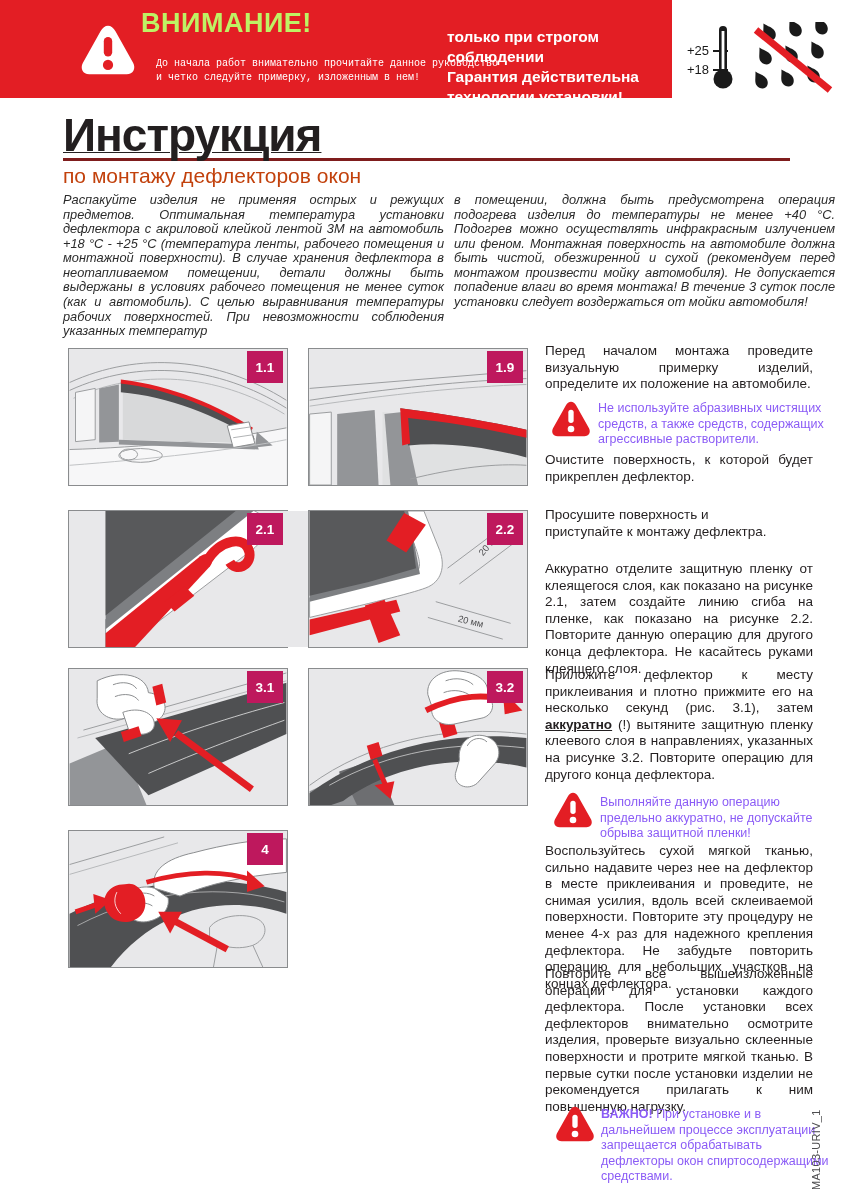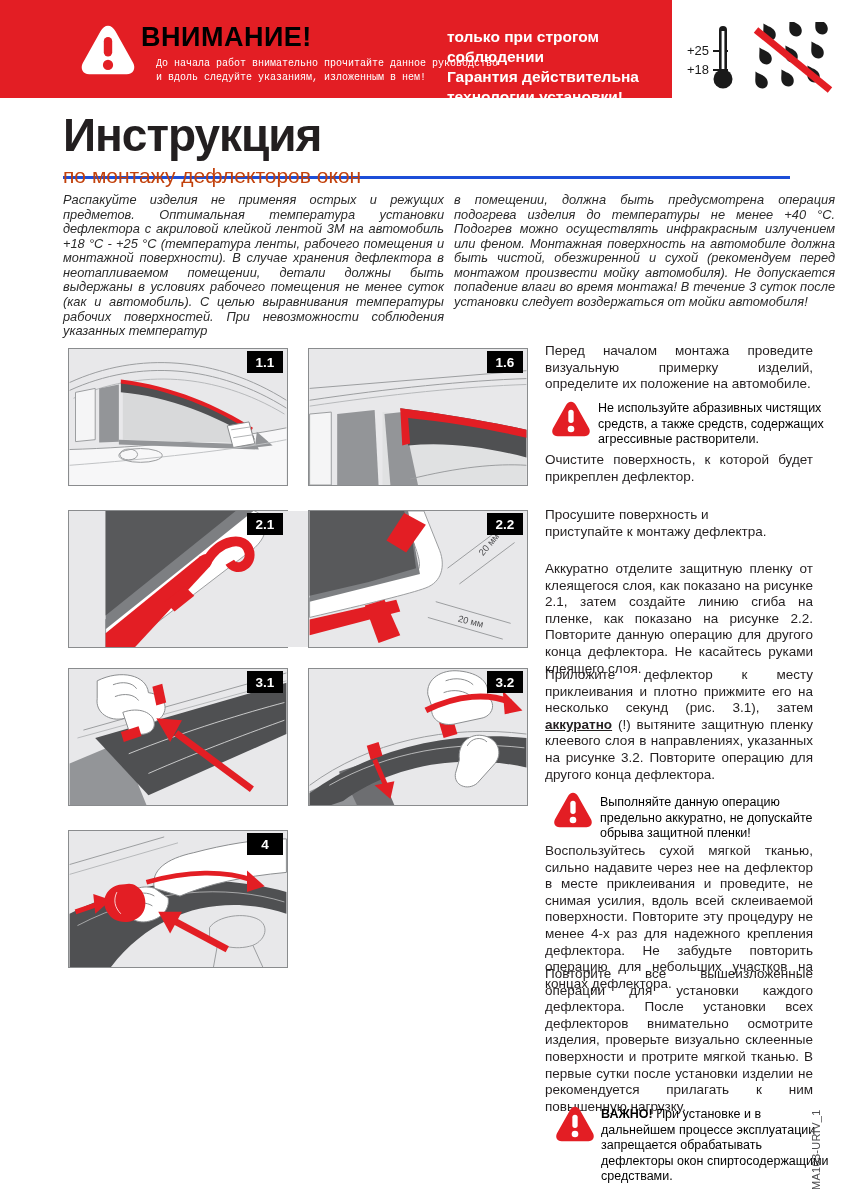--- a/index.html
+++ b/index.html
@@ -3,42 +3,42 @@
 <meta charset="utf-8">
 <style>
   html,body { margin:0; padding:0; background:#ffffff; }
   .page {
     position:relative; width:855px; height:1200px; background:#fff;
     font-family:"Liberation Sans", sans-serif; color:#231f20; overflow:hidden;
   }
   
   .banner { position:absolute; left:0; top:0; width:672px; height:98px; background:#e31e24; }
   .banner-tri { position:absolute; left:80px; top:22px; width:56px; height:56px; }
-  .attn-title { position:absolute; left:141px; top:22px; color:#000000; font-weight:bold; font-size:27px; letter-spacing:0.5px; }
+  .attn-title { position:absolute; left:141px; top:8px; color:#bef264; font-weight:bold; font-size:27px; letter-spacing:0.5px; }
   .attn-sub { position:absolute; left:156px; top:57px; color:#fff; font-size:10px; line-height:1.38;font-family:Liberation Mono, monospace; }
   .warranty { position:absolute; left:447px; top:27px; width:225px; color:#fff; font-weight:bold; font-size:15.5px; line-height:1.3; }
   .thermo { position:absolute; left:686px; top:24px; width:62px; height:66px; }
   .norain { position:absolute; left:752px; top:22px; width:82px; height:74px; }
   
-  .title-wrap { position:absolute; left:63px; top:112px; width:727px; border-bottom:3px solid #1d4ed8; padding-bottom:18px; }
+  .title-wrap { position:absolute; left:63px; top:112px; width:727px; border-bottom:3px solid #7f1d1d; padding-bottom:0;text-decoration:underline; }
   .title-main { font-size:46px; font-weight:bold; letter-spacing:-1px; line-height:1.0; color:#231f20; }
   .title-sub { position:absolute; left:63px; top:164px; font-size:21px; color:#c2410c; }
   
   .intro { position:absolute; left:63px; top:193px; width:772px; display:flex; gap:10px; }
   .intro-col { flex:1; font-style:italic; font-size:12.8px; line-height:1.14; text-align:justify; color:#2b2b2b; }
   
   .panel { position:absolute; width:220px; height:138px; background:#e8e8ea; border:1px solid #8a8c8e; box-sizing:border-box; }
   .panel svg { display:block; width:218px; height:136px; }
-  .fig-label { position:absolute; top:2px; right:4px; min-width:30px; height:22px; padding:0 3px;
-    background:#000000; color:#fff; font-weight:bold; font-size:13.5px;
+  .fig-label { position:absolute; top:2px; right:4px; min-width:30px; height:32px; padding:0 3px;
+    background:#be185d; color:#fff; font-weight:bold; font-size:13.5px;
     display:flex; align-items:center; justify-content:center;text-align:center; }
   
   .step { position:absolute; left:545px; width:268px; font-size:13.5px; line-height:1.23; text-align:justify; color:#231f20; }
   .warn-tri { position:absolute; width:40px; height:38px; }
-  .warn-text { position:absolute; color:#000000; font-size:12.5px; line-height:1.24; text-align:left; }
+  .warn-text { position:absolute; color:#8b5cf6; font-size:12.5px; line-height:1.24; text-align:left; }
   .bold-u { font-weight:bold; text-decoration:underline; }
   .bold { font-weight:bold; }
   
   .vcode { position:absolute; left:810px; top:1098px; height:92px; width:18px;
     writing-mode:vertical-rl; transform:rotate(180deg);
     font-size:11px; color:#4d4d4f; letter-spacing:0.3px; }
   .thin { stroke:#9a9c9e; fill:none; stroke-width:1; }
 </style>
 </head>
 <body>
@@ -47,21 +47,21 @@
 
   <div class="banner">
     <svg class="banner-tri" viewBox="0 0 60 56">
       <path d="M30,2 C33,2 36,4 38,8 L57,42 C60,48 57,54 50,54 L10,54 C3,54 0,48 3,42 L22,8 C24,4 27,2 30,2 Z" fill="#ffffff"></path>
       <rect x="25.5" y="14" width="9" height="21" rx="4.5" fill="#e31e24"></rect>
       <circle cx="30" cy="44" r="5.5" fill="#e31e24"></circle>
     </svg>
     <div class="attn-title">ВНИМАНИЕ!</div>
     <div class="attn-sub">
       <div>До начала работ внимательно прочитайте данное руководство</div>
-      <div>и вдоль следуйте указаниям, изложенным в нем!</div>
+      <div>и четко следуйте примерку, изложенным в нем!</div>
     </div>
     <div class="warranty">
       <div>только при строгом соблюдении</div>
       <div>Гарантия действительна</div>
       <div>технологии установки!</div>
     </div>
   </div>
 
   <svg class="thermo" viewBox="0 0 62 66">
     <text x="1" y="31" font-size="13" fill="#1a1a1a" font-family="Liberation Sans, sans-serif">+25</text>
@@ -147,21 +147,21 @@
       <path class="thin" d="M0,52 C80,40 160,32 220,30"></path>
       <path d="M0,58 C80,46 160,38 220,36" stroke="#b6b8ba" fill="none"></path>
       <polygon points="0,66 22,64 22,138 0,138" fill="#f5f5f6" stroke="#9a9c9e"></polygon>
       <polygon points="28,66 66,62 70,138 28,138" fill="#939598"></polygon>
       <polygon points="74,64 220,84 220,138 74,138" fill="#e0e1e2"></polygon>
       <polygon points="76,66 94,64 110,138 82,138" fill="#939598"></polygon>
       <path d="M92,60 C140,66 185,74 220,82 L220,110 C180,100 140,94 100,98 L92,60 Z" fill="#4f5052"></path>
       <path d="M92,60 C140,66 185,74 220,82 L220,90 C185,82 142,74 100,70 L102,96 L94,98 Z" fill="#e31e24"></path>
       <path class="thin" d="M102,132 C150,120 190,116 220,118"></path>
     </svg>
-    <div class="fig-label">1.6</div>
+    <div class="fig-label">1.9</div>
   </div>
 
   <div class="panel" style="left:68px; top:510px;padding-left:36px;">
     <svg viewBox="0 0 220 138">
       <rect width="220" height="138" fill="#e8e8ea"></rect>
       <path d="M0,110 L132,2 C146,-8 166,4 162,20 C160,30 152,38 140,46 L20,138 L0,138 Z" fill="#ffffff" stroke="#9a9c9e"></path>
       <polygon points="0,0 150,0 0,120" fill="#7d7f82"></polygon>
       <polygon points="0,0 132,0 0,106" fill="#58595b"></polygon>
       <path d="M0,138 L0,124 L96,46 C104,40 112,48 106,56 L30,138 Z" fill="#e31e24"></path>
       <path d="M102,52 C116,28 142,24 146,42 C148,56 132,62 126,52" stroke="#e31e24" stroke-width="10" fill="none"></path>

